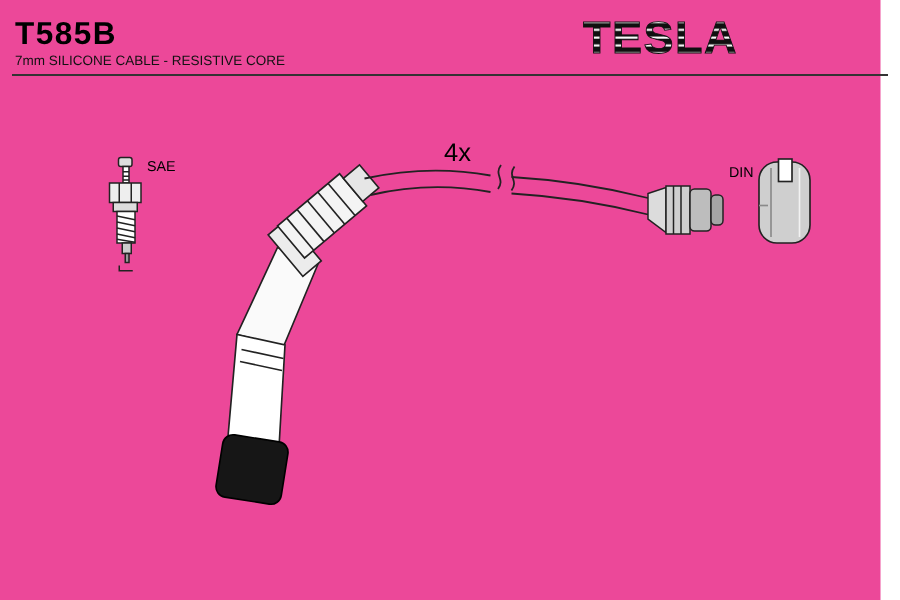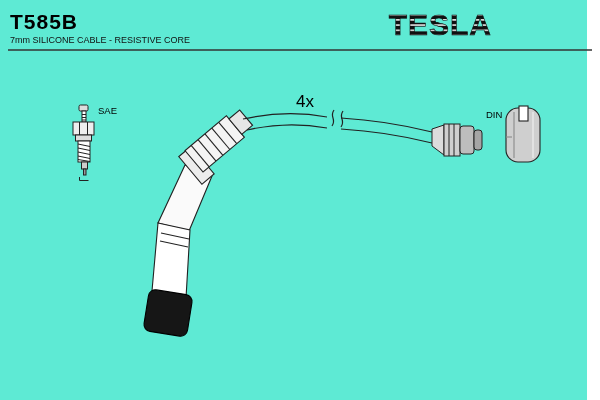--- a/index.html
+++ b/index.html
@@ -8,21 +8,21 @@
     background: #ffffff;
     width: 600px;
     height: 400px;
     overflow: hidden;
     font-family: "Liberation Sans", sans-serif;
   }
   .page {
     position: relative;
     width: 587px;
     height: 400px;
-    background: #5eead4;
+    background: #ec4899;
   }
   svg { display: block; }
   text { font-family: "Liberation Sans", sans-serif; }
 </style>
 </head>
 <body>
 
 <div class="page">
   <svg width="600" height="400" viewBox="0 0 600 400" xmlns="http://www.w3.org/2000/svg">
 

